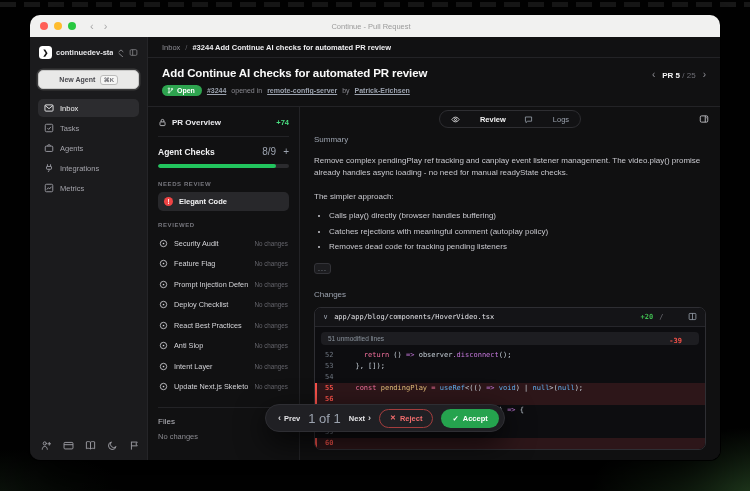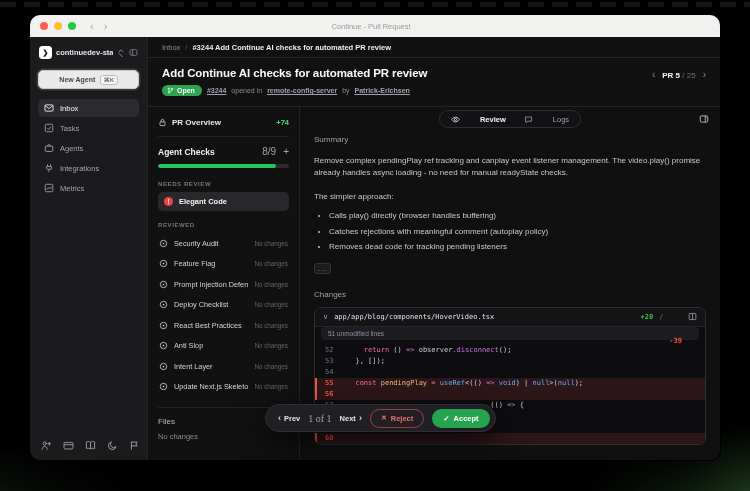--- a/index.html
+++ b/index.html
@@ -114,39 +114,39 @@
   .changes-lbl { margin-top:15px; }
 
   .diff-card { margin-top:8px; border:1px solid #2e2e33; border-radius:7px; overflow:hidden; background:#0d0d10; }
   .file-hdr { height:19px; background:#141417; border-bottom:1px solid #26262b; display:flex; align-items:center; gap:6px; padding:0 8px; cursor:pointer; }
   .file-hdr .chev { color:#9ca3af; font-size:7px; line-height:1; }
   .file-path { flex:1; font-family:"DejaVu Sans Mono", monospace; font-size:7px; color:#e4e4e9; white-space:nowrap; overflow:hidden; }
   .adds { font-family:"DejaVu Sans Mono", monospace; font-size:7px; font-weight:bold; color:#3fb950; }
   .dslash { font-family:"DejaVu Sans Mono", monospace; font-size:7px; color:#6f6f76; }
   .dels { font-family:"DejaVu Sans Mono", monospace; font-size:7px; font-weight:bold; color:#f85149;margin-top:48px; }
   .split-ic { color:#9ca3af; display:flex; cursor:pointer; }
-  .diff-body { }
+  .diff-body { padding-top:5px; }
   .notice { margin:0 6px 5px; height:13px; border-radius:4px; background:#1d1d21; color:#8b949e; font-size:6.5px;
     display:flex; align-items:center; padding:0 7px; cursor:pointer; }
   .code-row { display:flex; align-items:stretch; height:11px; border-left:2px solid transparent; }
   .code-row.del { background:#2d1619; border-left-color:#f85149; }
   .gutter { width:24px; flex:none; color:#6e7681; font-family:"DejaVu Sans Mono", monospace; font-size:7px; line-height:11px; padding-left:8px; }
   .code-row.del .gutter { color:#f85149; font-weight:bold; }
   .ct { font-family:"DejaVu Sans Mono", monospace; font-size:7px; line-height:11px; white-space:pre; padding-left:6px; }
   .tk-plain{color:#c8d1da}.tk-kw{color:#f2709d}.tk-var{color:#e5c07b}.tk-fn{color:#61afef}
   .tk-prop{color:#c678dd}.tk-op{color:#c678dd}.tk-type{color:#61afef}
 
   
   .action-bar { position:absolute; left:235px; bottom:28px; height:28px; background:#202024; border:1px solid #2e2e33;
     border-radius:999px; display:flex; align-items:center; gap:8px; padding:0 5px 0 12px;
     box-shadow:0 10px 30px rgba(0,0,0,.75); z-index:40; }
   .ab-nav { background:none; border:none; color:#e4e4e7; font-size:7.5px; font-weight:bold; font-family:inherit;
     display:flex; align-items:center; gap:3px; cursor:pointer; }
   .ab-nav .chv { font-size:9px; line-height:1; color:#d4d4d8; }
-  .ab-pos { color:#9ca3af; font-size:10px;font-family:Liberation Serif, serif; }
+  .ab-pos { color:#9ca3af; font-size:13px; }
   .btn-reject { height:19px; border-radius:999px; border:1px solid #a33d3d; background:transparent; color:#f26d6d;
     font-size:7.5px; font-weight:bold; font-family:inherit; display:flex; align-items:center; gap:4px; padding:0 10px; cursor:pointer; }
   .btn-accept { height:19px; border-radius:999px; border:none; background:#25a34e; color:#fff;
     font-size:7.5px; font-weight:bold; font-family:inherit; display:flex; align-items:center; gap:4px; padding:0 11px; cursor:pointer; }
   .x-glyph { font-size:7px; } .ck-glyph { font-size:7.5px; }
 </style>
 </head>
 <body>
 
 <div class="desktop">

